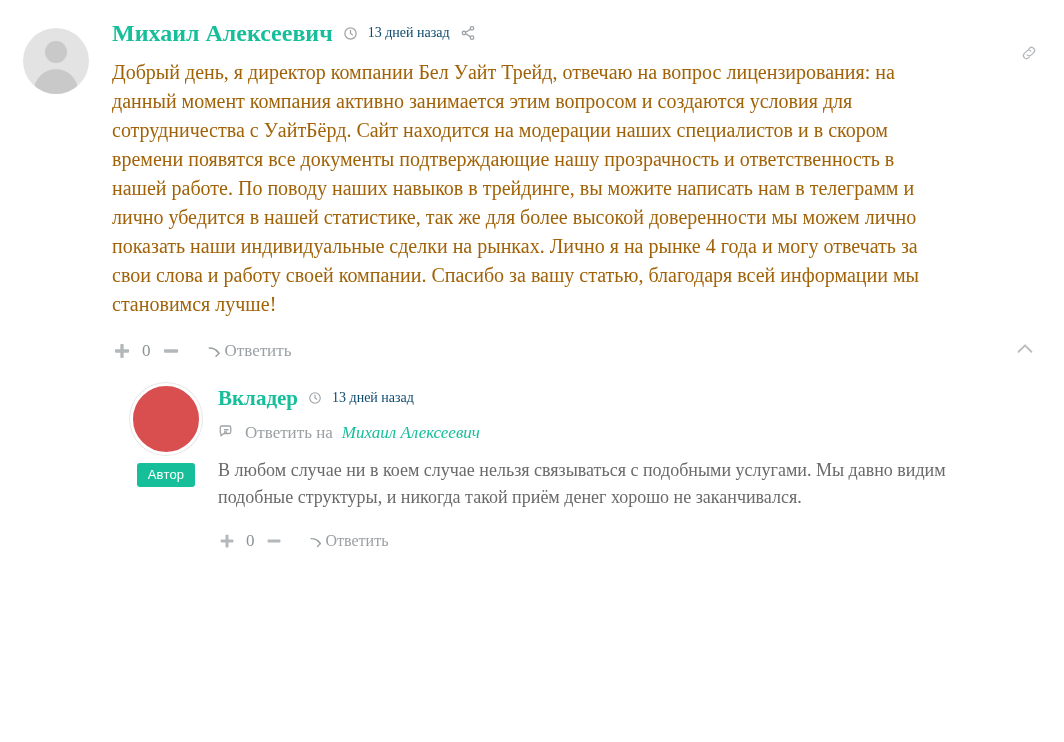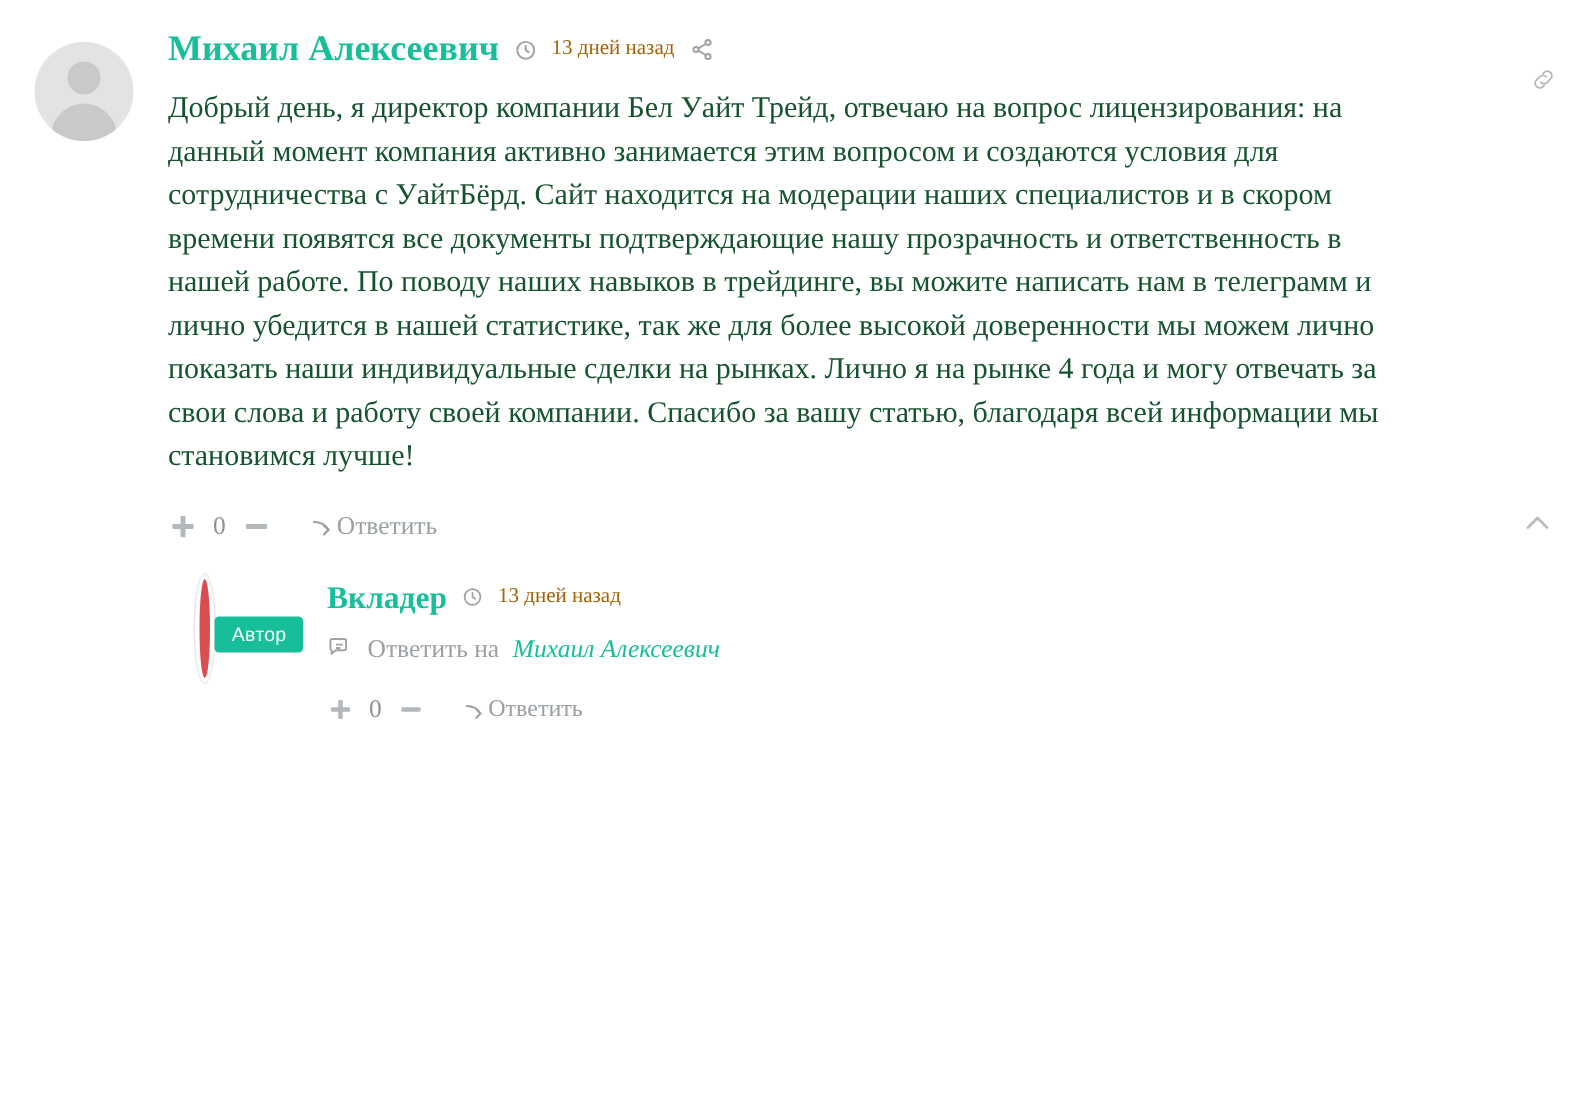--- a/index.html
+++ b/index.html
@@ -102,31 +102,31 @@
     line-height: 1;
   }
   .author-name.small {
     font-size: 21px;
   }
   .clock-icon svg, .share-icon svg, .link-icon svg,
   .reply-arrow svg, .chevron svg, .speech-icon svg {
     display: block;
   }
   .time {
-    color: #a16207;
+    color: #0c4a6e;
     font-size: 14px;
     font-family: "Liberation Serif", serif;
   }
   .icon-muted { color: #9fa3a6; }
 
   .comment-text {
     font-family: "Liberation Serif", serif;
     font-size: 20px;
     line-height: 29px;
-    color: #14532d;
+    color: #a16207;
     margin-top: 10px;
     max-width: 840px;
   }
 
   .actions {
     display: flex;
     align-items: center;
     gap: 12px;
     margin-top: 22px;
     color: #9aa0a3;
@@ -174,20 +174,21 @@
     margin-top: 22px;
     padding-left: 130px;
     position: relative;
   }
   .reply .avatar-wrap {
     position: absolute;
     left: 130px;
     top: 0;
     width: 72px;
     display: flex;
+    flex-direction: column;
     align-items: center;
   }
   .reply-body {
     padding-left: 88px;
     padding-right: 36px;
   }
   .reply-to {
     display: flex;
     align-items: flex-start;
     gap: 9px;
@@ -315,20 +316,21 @@
           <span class="speech-icon icon-muted">
             <svg width="18" height="18" viewBox="0 0 24 24" fill="none" stroke="currentColor" stroke-width="1.7" stroke-linejoin="round">
               <path d="M3 6a2 2 0 0 1 2-2h10a2 2 0 0 1 2 2v6a2 2 0 0 1-2 2H8l-4 3v-3a2 2 0 0 1-1-1.7z"></path>
               <path d="M8 9h6M8 12h4"></path>
             </svg>
           </span>
           <span>Ответить на</span>
           <span class="target">Михаил Алексеевич</span>
         </div>
 
+        <div class="reply-text">В любом случае ни в коем случае нельзя связываться с подобными услугами. Мы давно видим подобные структуры, и никогда такой приём денег хорошо не заканчивался.</div>
 
         <div class="actions small">
           <span class="vote">
             <span class="plus">
               <svg width="18" height="18" viewBox="0 0 24 24" fill="currentColor">
                 <rect x="10" y="3.5" width="4" height="17" rx="1"></rect>
                 <rect x="3.5" y="10" width="17" height="4" rx="1"></rect>
               </svg>
             </span>
             <span class="vote-count">0</span>

